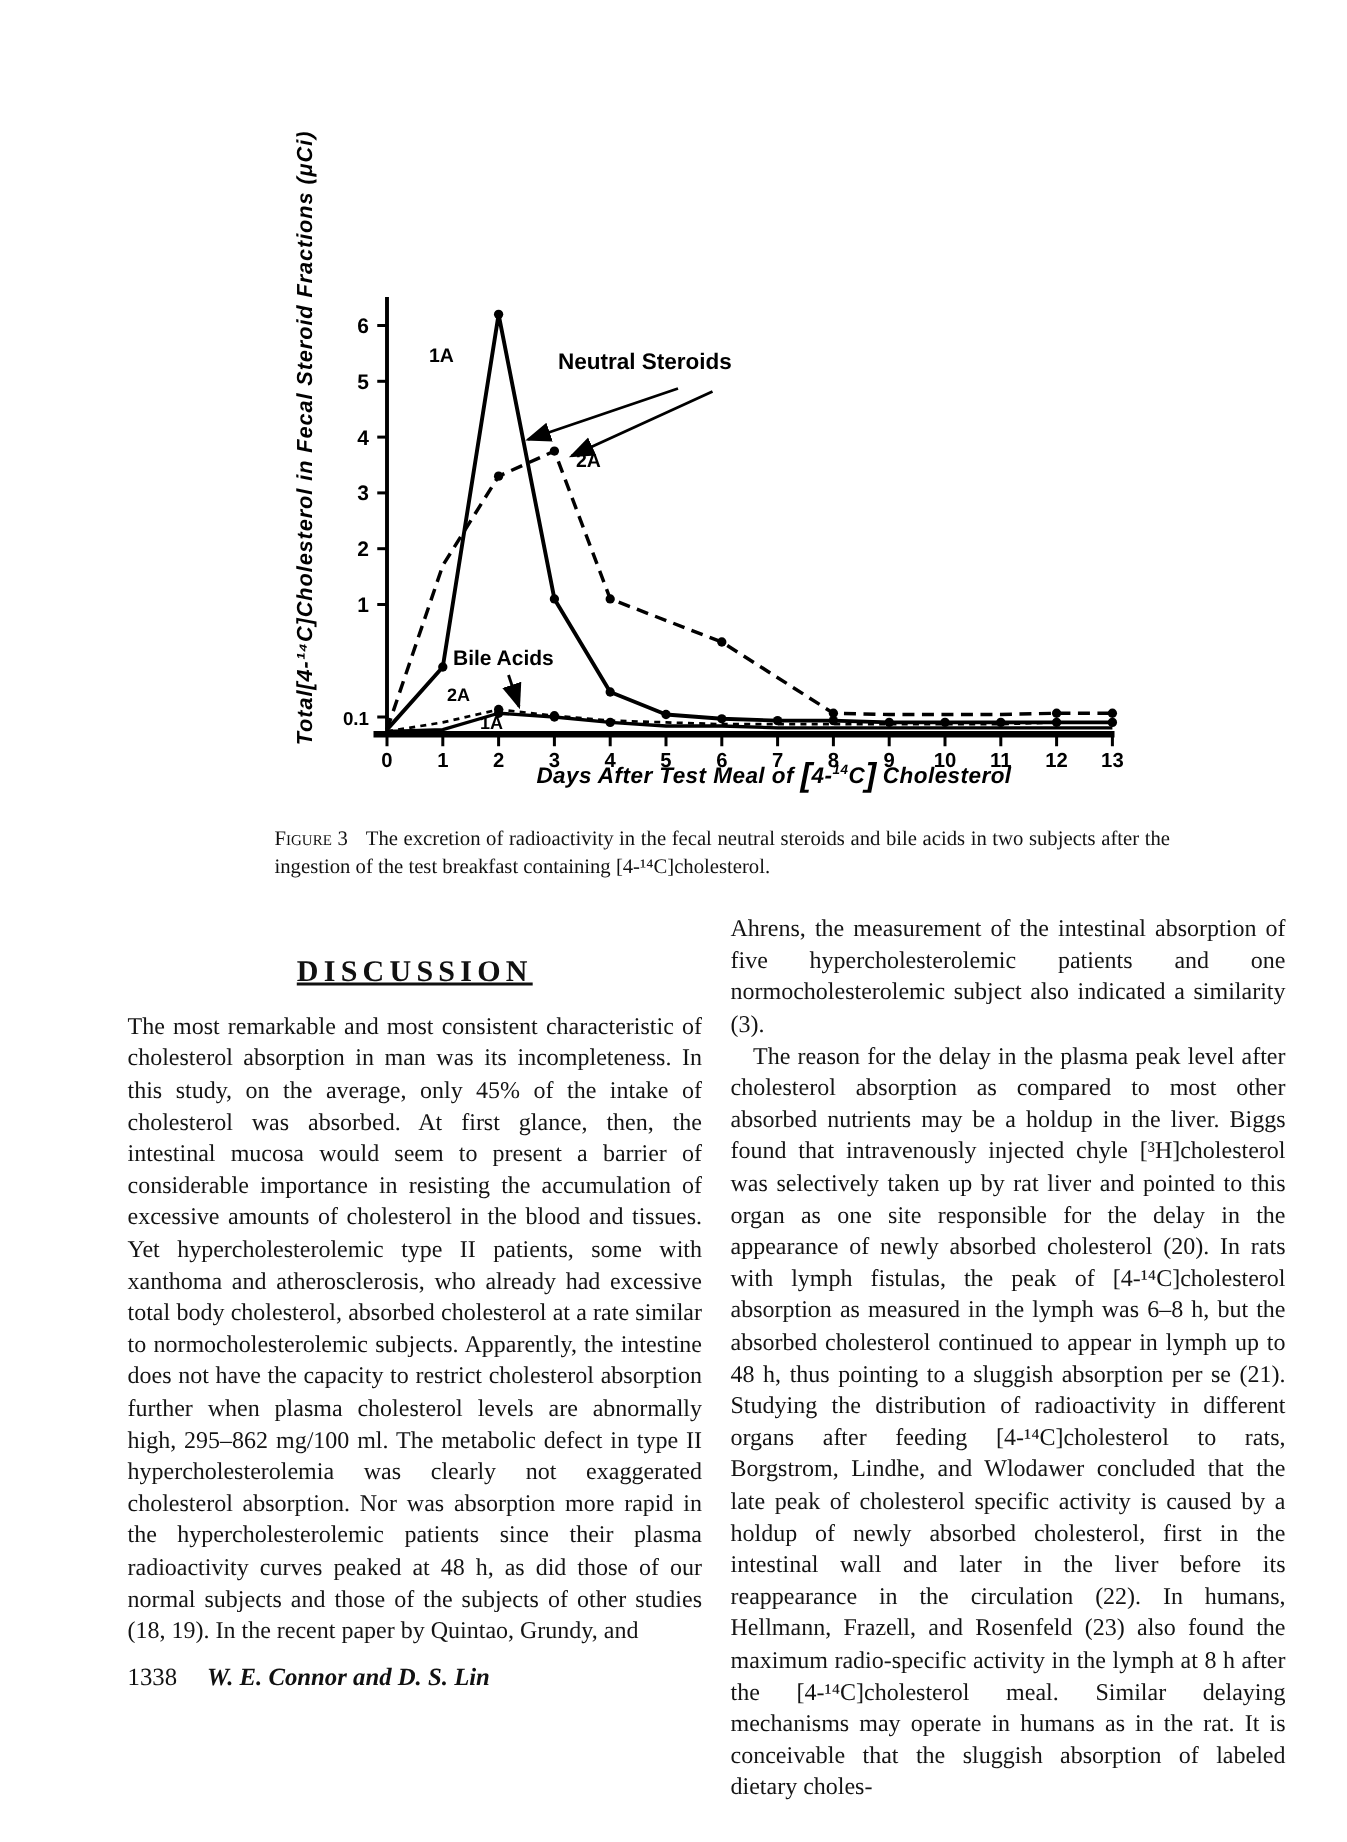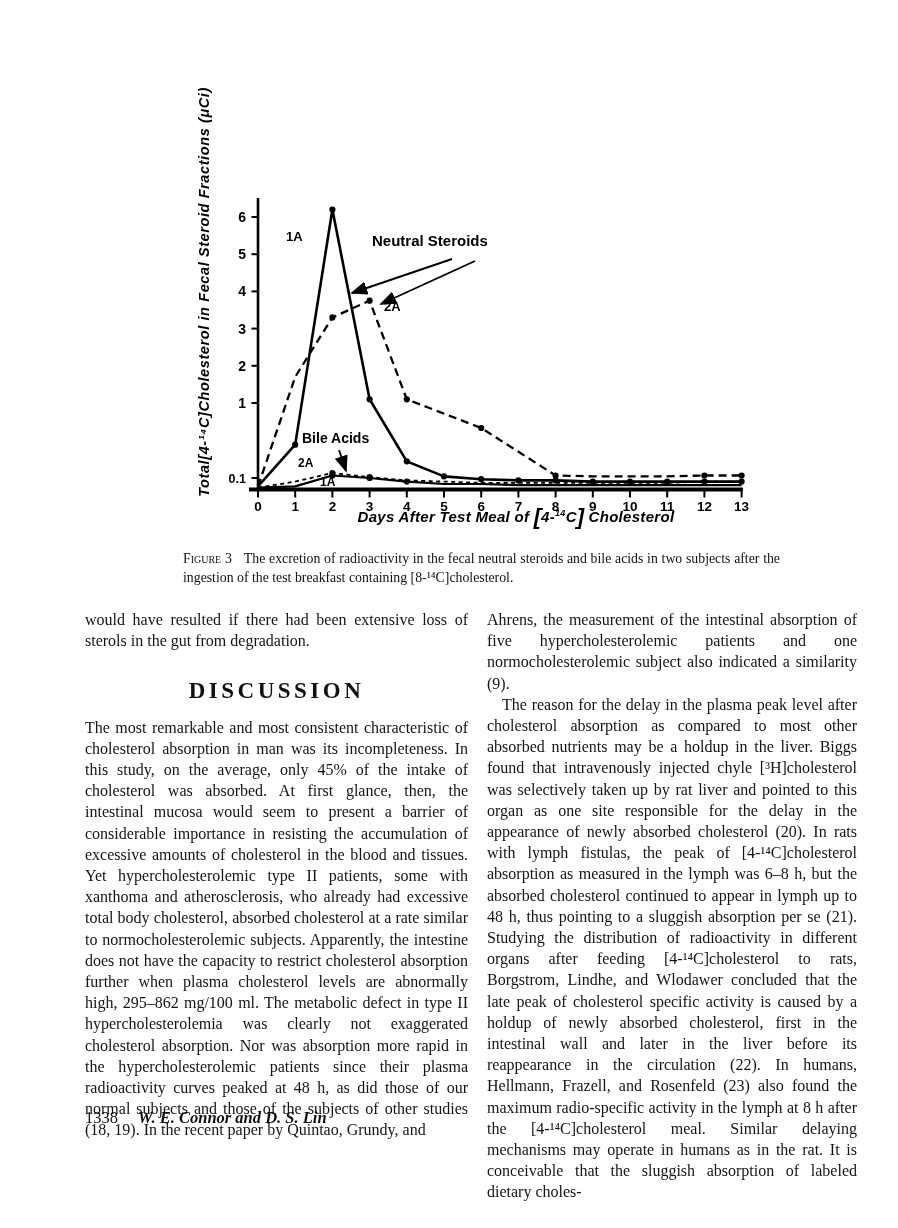--- a/index.html
+++ b/index.html
@@ -44,23 +44,24 @@
     position:absolute;left:85px;top:609px;width:772px;
     display:flex;gap:19px;
     font-size:16px;line-height:21.2px;text-align:justify;
   }
   #left-col{width:383px;}
   #right-col{width:370px;}
   #columns p{margin:0;}
   #discussion-heading{
     text-align:center;
     letter-spacing:3.5px;
-    font-size:23px;
+    font-size:20px;
     margin:29px 0 15px 0;
     color:#111;
+    text-decoration:underline;
   }
   .indent{text-indent:15px;}
   .ital{}
   
   #footer{position:absolute;left:85px;top:1108px;font-size:16.5px;color:#111;}
   #footer .authors{font-weight:bold;font-style:italic;margin-left:20px;}
 </style>
 </head>
 <body>
 
@@ -158,34 +159,33 @@
         <text x="302" y="443" fill="#000000" font-family="&quot;Liberation Sans&quot;,sans-serif" font-weight="bold" font-size="14">Bile Acids</text>
         <text x="298" y="467" fill="#000000" font-family="&quot;Liberation Sans&quot;,sans-serif" font-weight="bold" font-size="12">2A</text>
         <text x="320" y="486" fill="#000000" font-family="&quot;Liberation Sans&quot;,sans-serif" font-weight="bold" font-size="12">1A</text>
       </svg>
 
     <div id="x-axis-title">
       <span>Days After Test Meal of </span><span class="bigbracket">[</span><span>4-</span><sup>14</sup><span>C</span><span class="bigbracket">]</span><span> Cholesterol</span>
     </div>
 
     <div id="caption">
-      <span class="caplabel">Figure 3</span><span>The excretion of radioactivity in the fecal neutral steroids and bile acids in two subjects after the ingestion of the test breakfast containing [8-¹⁴C]cholesterol.</span>
+      <span class="caplabel">Figure 3</span><span>The excretion of radioactivity in the fecal neutral steroids and bile acids in two subjects after the ingestion of the test breakfast containing [4-¹⁴C]cholesterol.</span>
     </div>
   </div>
 
   <div id="columns">
 
     <div id="left-col">
-      <p>would have resulted if there had been extensive loss of sterols in the gut from degradation.</p>
       <h2 id="discussion-heading">DISCUSSION</h2>
       <p><span>The most remarkable and most consistent characteristic of cholesterol absorption in man was its incompleteness. In this study, on the average, only 45% of the intake of cholesterol was absorbed. At first glance, then, the intestinal mucosa would seem to present a barrier of considerable importance in resisting the accumulation of excessive amounts of cholesterol in the blood and tissues. Yet hypercholesterolemic type II patients, some with xanthoma and atherosclerosis, who already had excessive total body cholesterol, absorbed cholesterol at a rate similar to normocholesterolemic subjects. Apparently, the intestine does not have the capacity to restrict cholesterol absorption further when plasma cholesterol levels are abnormally high, 295–862 mg/100 ml. The metabolic defect in type II hypercholesterolemia was clearly </span><span class="ital">not</span><span> exaggerated cholesterol absorption. Nor was absorption more rapid in the hypercholesterolemic patients since their plasma radioactivity curves peaked at 48 h, as did those of our normal subjects and those of the subjects of other studies (18, 19). In the recent paper by Quintao, Grundy, and</span></p>
     </div>
 
     <div id="right-col">
-      <p>Ahrens, the measurement of the intestinal absorption of five hypercholesterolemic patients and one normocholesterolemic subject also indicated a similarity (9).</p>
+      <p>Ahrens, the measurement of the intestinal absorption of five hypercholesterolemic patients and one normocholesterolemic subject also indicated a similarity (3).</p>
       <p class="indent">The reason for the delay in the plasma peak level after cholesterol absorption as compared to most other absorbed nutrients may be a holdup in the liver. Biggs found that intravenously injected chyle [³H]cholesterol was selectively taken up by rat liver and pointed to this organ as one site responsible for the delay in the appearance of newly absorbed cholesterol (20). In rats with lymph fistulas, the peak of [4-¹⁴C]cholesterol absorption as measured in the lymph was 6–8 h, but the absorbed cholesterol continued to appear in lymph up to 48 h, thus pointing to a sluggish absorption per se (21). Studying the distribution of radioactivity in different organs after feeding [4-¹⁴C]cholesterol to rats, Borgstrom, Lindhe, and Wlodawer concluded that the late peak of cholesterol specific activity is caused by a holdup of newly absorbed cholesterol, first in the intestinal wall and later in the liver before its reappearance in the circulation (22). In humans, Hellmann, Frazell, and Rosenfeld (23) also found the maximum radio-specific activity in the lymph at 8 h after the [4-¹⁴C]cholesterol meal. Similar delaying mechanisms may operate in humans as in the rat. It is conceivable that the sluggish absorption of labeled dietary choles-</p>
     </div>
   </div>
 
   <div id="footer">
     <span>1338</span><span class="authors">W. E. Connor and D. S. Lin</span>
   </div>
 
 </div>
 

